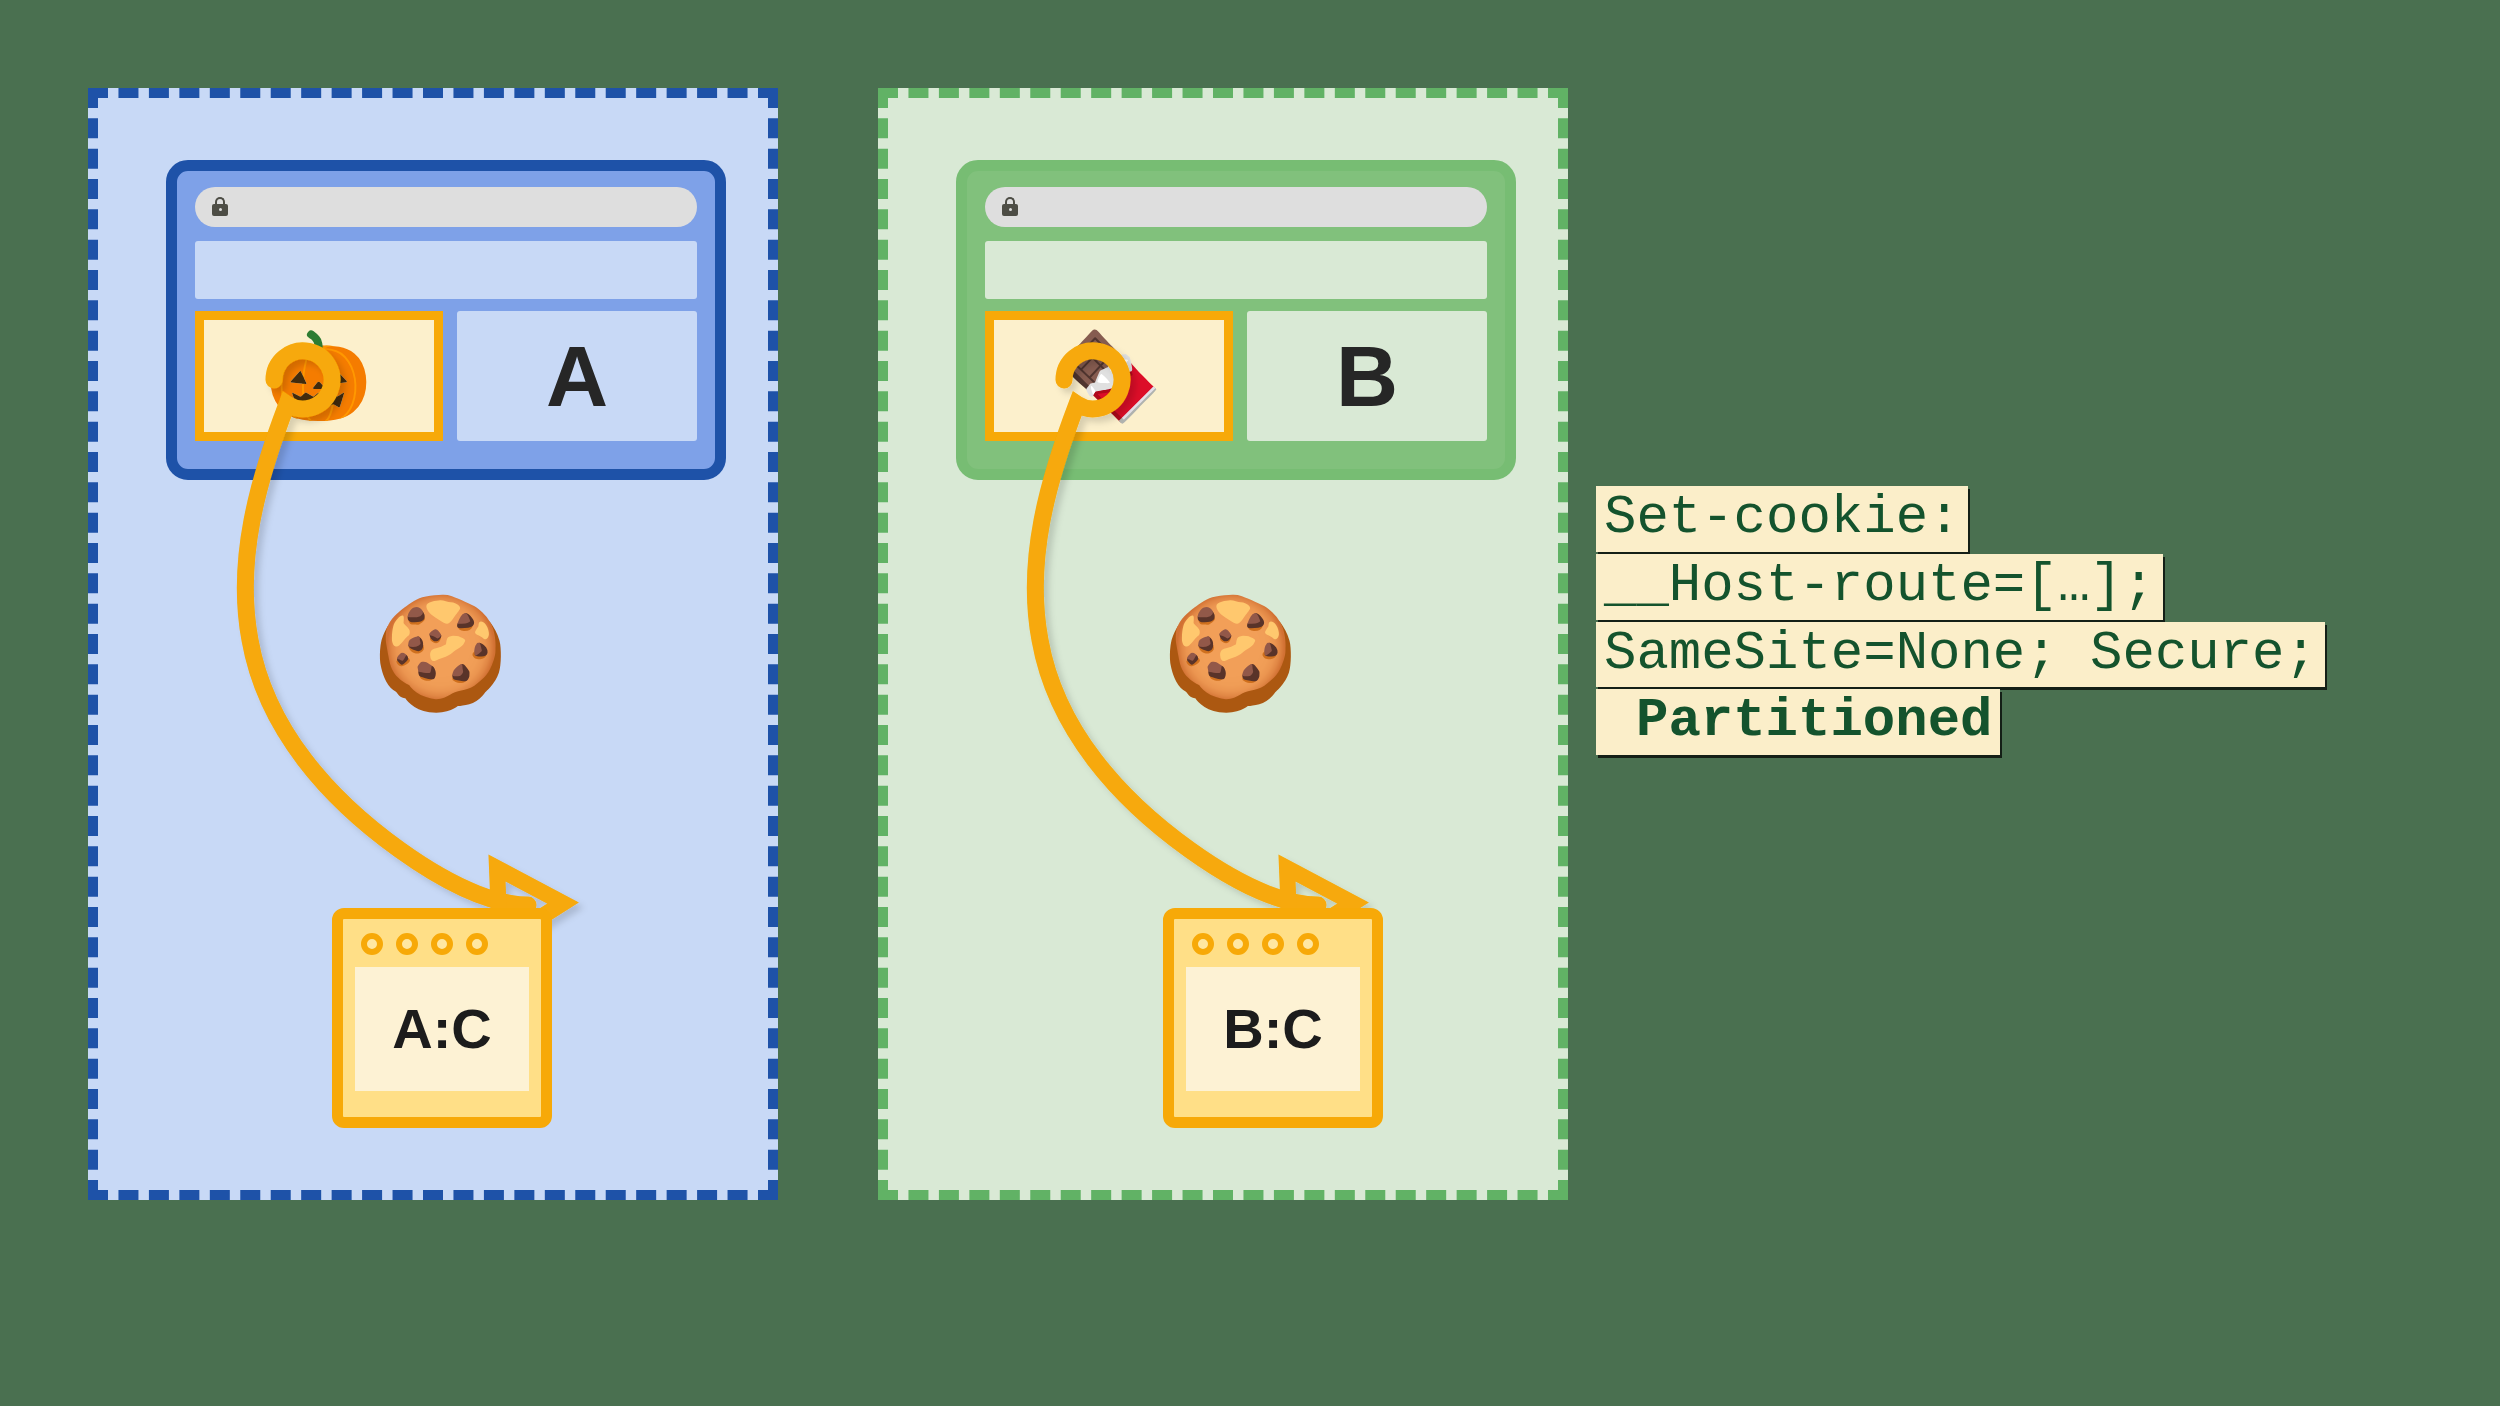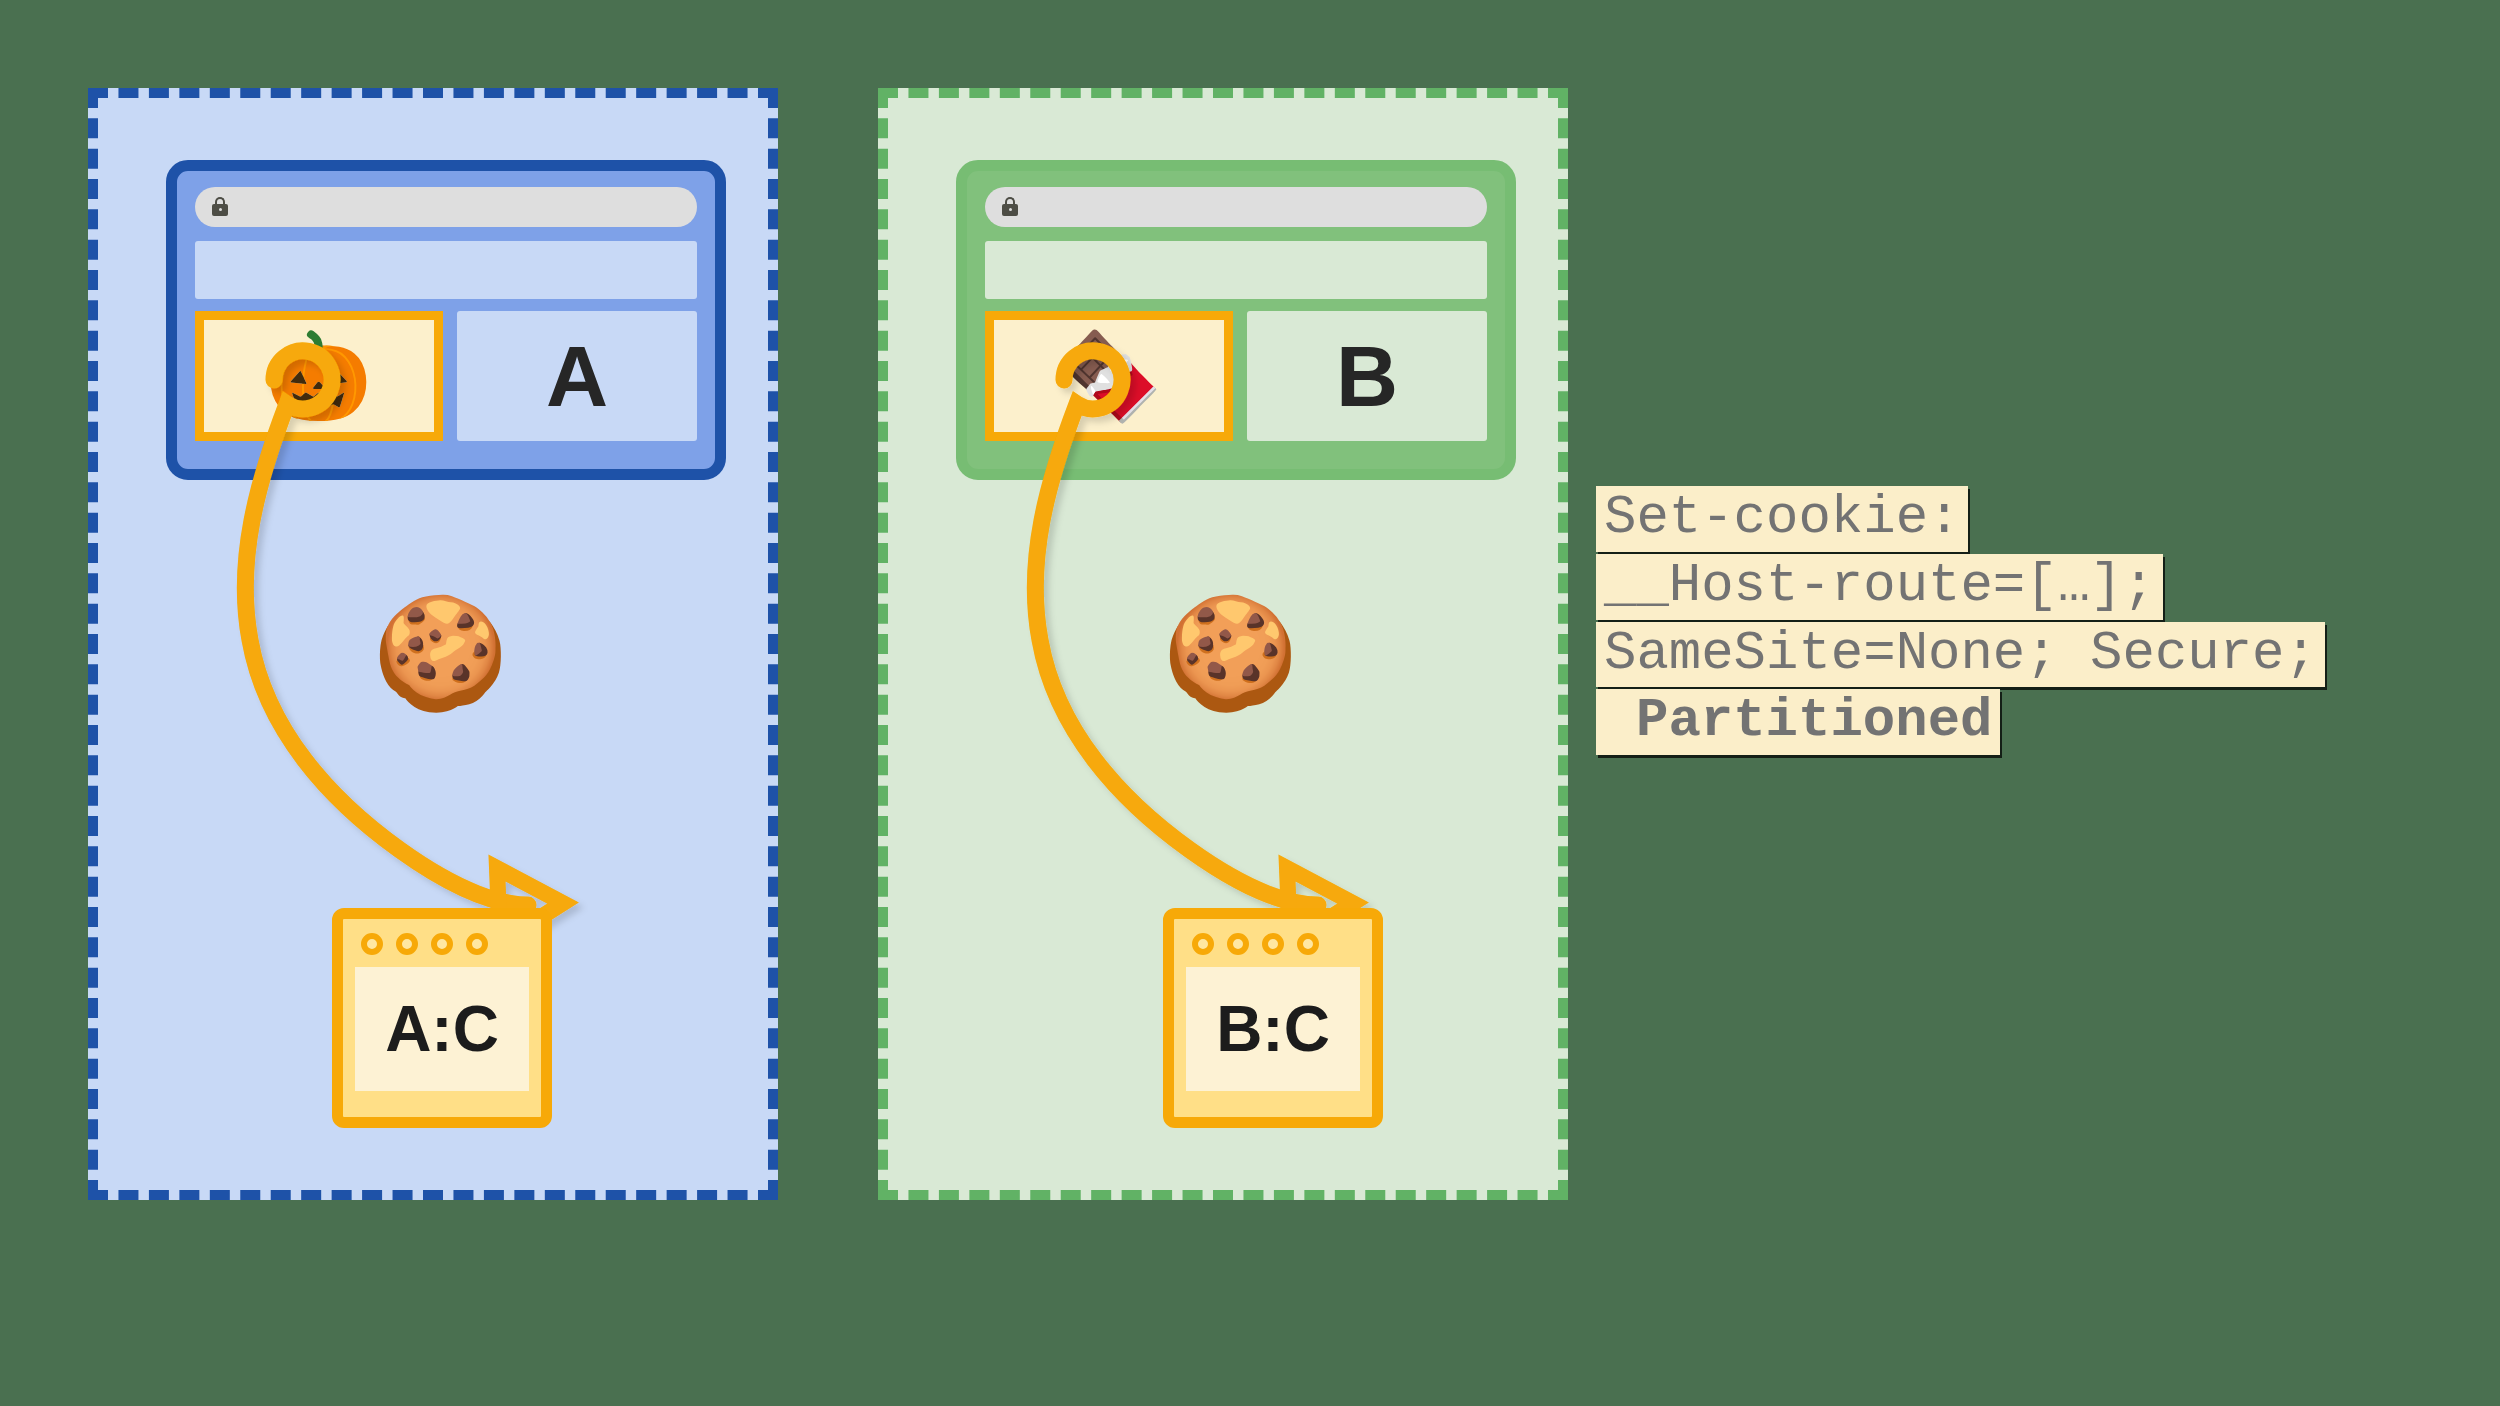--- a/index.html
+++ b/index.html
@@ -193,21 +193,21 @@
   }
   .card-screen {
     margin-top: 12px;
     height: 124px;
     background: #fdf2d4;
     display: flex;
     align-items: center;
     justify-content: center;
   }
   .card-text {
-    font-size: 64px;
+    font-size: 56px;
     font-weight: bold;
     color: #1c1c1c;
     font-family: "Liberation Sans", sans-serif;
     line-height: 1;
   }
 
   
   .arrow-layer {
     position: absolute;
     left: 0;
@@ -221,21 +221,21 @@
   
   .code-block {
     position: absolute;
     left: 1596px;
     top: 486px;
     width: 860px;
   }
   .code-line {
     display: table;
     background: #fbeec9;
-    color: #737373;
+    color: #14532d;
     font-family: "Liberation Mono", monospace;
     font-size: 54px;
     line-height: 1.07;
     padding: 3px 8px 5px 8px;
     margin-bottom: 2px;
     box-shadow: 2px 3px 0 rgba(0,0,0,0.72);
     white-space: pre;
     letter-spacing: 0px;
   }
   .code-line.bold { font-weight: bold; padding-left: 40px; }

